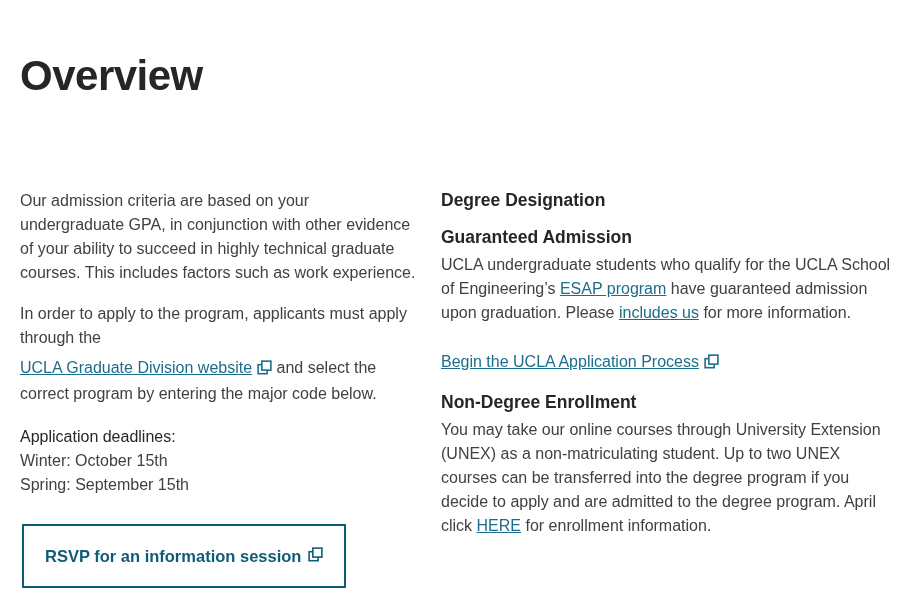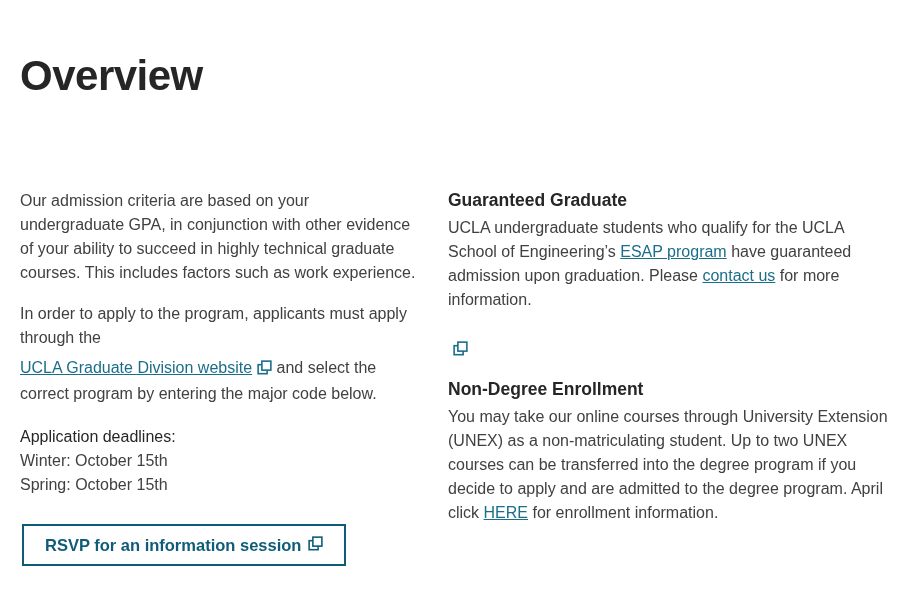--- a/index.html
+++ b/index.html
@@ -27,21 +27,21 @@
     margin:0;
     font-size:42px;
     line-height:50px;
     font-weight:700;
     color:var(--heading);
     letter-spacing:-0.5px;
   }
   .columns{
     display:grid;
     grid-template-columns:396px 1fr;
-    column-gap:32px;
+    column-gap:25px;
     margin-top:88px;
   }
   p, .deadline-line, .deadlines-heading{
     font-size:16px;
     line-height:24px;
   }
   a{
     color:var(--link);
     cursor:pointer;
     text-align:center;
@@ -60,21 +60,21 @@
   .p-link .ext-icon{ color:var(--link); }
   .deadlines-heading{
     font-weight:400;
     color:var(--heading);
   }
   .rsvp{
     display:inline-flex;
     align-items:center;
     margin-top:27px;
     margin-left:2px;
-    padding:9px 21px;
+    padding:20px 21px;
     background:#fff;
     border:2px solid var(--button-accent);
     color:var(--button-accent);
     font-family:"Liberation Sans", sans-serif;
     font-size:16.5px;
     font-weight:700;
     line-height:20px;
     cursor:pointer;
   }
   .rsvp .ext-icon{ margin-left:7px; }
@@ -108,40 +108,41 @@
       <p class="p-apply">In order to apply to the program, applicants must apply through the</p>
 
       <p class="p-link"><a href="#">UCLA Graduate Division website</a><span class="ext-icon"><svg width="15" height="15" viewBox="0 0 16 16" aria-hidden="true">
               <rect x="1.2" y="5" width="9.6" height="9.6" fill="none" stroke="currentColor" stroke-width="1.7"></rect>
               <rect x="5.2" y="1.2" width="9.6" height="9.6" fill="#ffffff" stroke="currentColor" stroke-width="1.7"></rect>
             </svg></span><span> and select the correct program by entering the major code below.</span></p>
 
       <div class="deadlines">
         <div class="deadlines-heading">Application deadlines:</div>
         <div class="deadline-line">Winter: October 15th</div>
-        <div class="deadline-line">Spring: October 15th</div>
+        <div class="deadline-line">Spring: September 15th</div>
       </div>
 
       <button class="rsvp">
         <span>RSVP for an information session</span>
         <span class="ext-icon"><svg width="15" height="15" viewBox="0 0 16 16" aria-hidden="true">
               <rect x="1.2" y="5" width="9.6" height="9.6" fill="none" stroke="currentColor" stroke-width="1.7"></rect>
               <rect x="5.2" y="1.2" width="9.6" height="9.6" fill="#ffffff" stroke="currentColor" stroke-width="1.7"></rect>
             </svg></span>
       </button>
 
     </div>
 
     <div class="col-right">
 
+      <h3>Degree Designation</h3>
 
-      <h3>Guaranteed Graduate</h3>
-      <p><span>UCLA undergraduate students who qualify for the UCLA School of Engineering’s </span><a href="#">ESAP program</a><span> have guaranteed admission upon graduation. Please </span><a href="#">contact us</a><span> for more information.</span></p>
+      <h3>Guaranteed Admission</h3>
+      <p><span>UCLA undergraduate students who qualify for the UCLA School of Engineering’s </span><a href="#">ESAP program</a><span> have guaranteed admission upon graduation. Please </span><a href="#">includes us</a><span> for more information.</span></p>
 
-      <p class="app-link-row"><span class="ext-icon"><svg width="15" height="15" viewBox="0 0 16 16" aria-hidden="true">
+      <p class="app-link-row"><a href="#">Begin the UCLA Application Process</a><span class="ext-icon"><svg width="15" height="15" viewBox="0 0 16 16" aria-hidden="true">
               <rect x="1.2" y="5" width="9.6" height="9.6" fill="none" stroke="currentColor" stroke-width="1.7"></rect>
               <rect x="5.2" y="1.2" width="9.6" height="9.6" fill="#ffffff" stroke="currentColor" stroke-width="1.7"></rect>
             </svg></span></p>
 
       <h3>Non-Degree Enrollment</h3>
       <p><span>You may take our online courses through University Extension (UNEX) as a non-matriculating student. Up to two UNEX courses can be transferred into the degree program if you decide to apply and are admitted to the degree program. April click </span><a href="#">HERE</a><span> for enrollment information.</span></p>
 
     </div>
   </div>
 </div>

